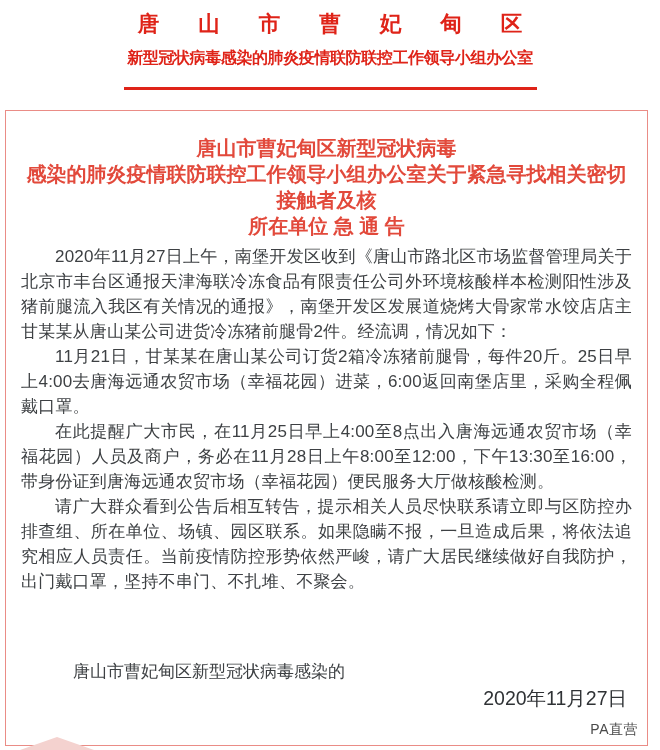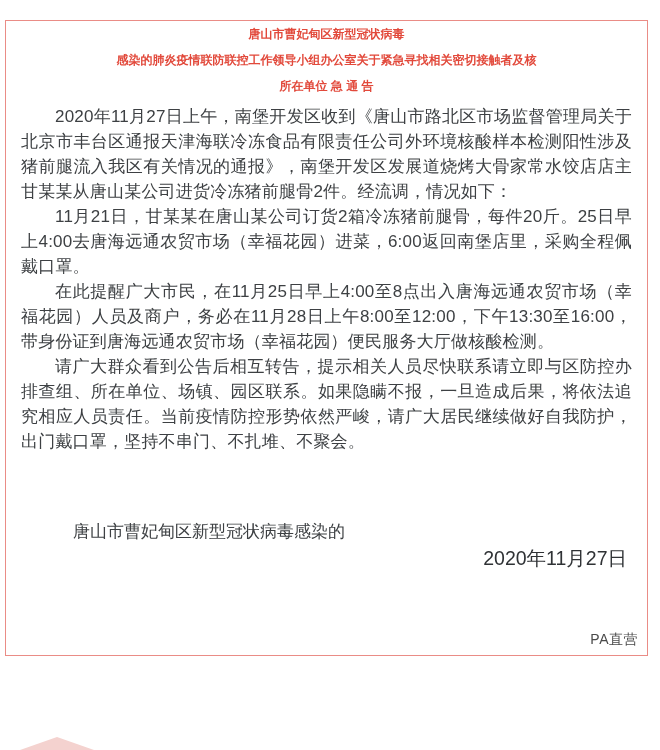--- a/index.html
+++ b/index.html
@@ -46,23 +46,24 @@
   
   .box{
     position:relative;
     width:643px;height:636px;
     margin:20px auto 0 5px;
     border:1px solid var(--box-border,#ea8c86);
     padding:0 15px;
     background:#ffffff;
   }
   .n-title{
+    margin-top:24px;
     text-align:center;
     color:var(--title-red,#e2493b);
-    font-size:12px;
+    font-size:20px;
     font-weight:bold;
     line-height:26px;
   }
   .n-body{margin-top:5px;}
   .n-body p{
     color:var(--body-text,#3d4043);
     font-size:17px;
     line-height:25px;
     text-align:justify;
     text-indent:2em;
@@ -100,20 +101,25 @@
     border-left:37px solid transparent;
     border-right:37px solid transparent;
     border-bottom:13px solid var(--triangle,#f4d2cf);
   }
 </style>
 </head>
 <body>
 
 <div class="page">
 
+  <header class="letterhead">
+    <div class="lh-title">唐山市曹妃甸区</div>
+    <div class="lh-sub">新型冠状病毒感染的肺炎疫情联防联控工作领导小组办公室</div>
+    <div class="lh-rule"></div>
+  </header>
 
   <section class="box">
 
     <div class="n-title">
       <div>唐山市曹妃甸区新型冠状病毒</div>
       <div>感染的肺炎疫情联防联控工作领导小组办公室关于紧急寻找相关密切接触者及核</div>
       <div>所在单位 急 通 告</div>
     </div>
 
     <div class="n-body">

